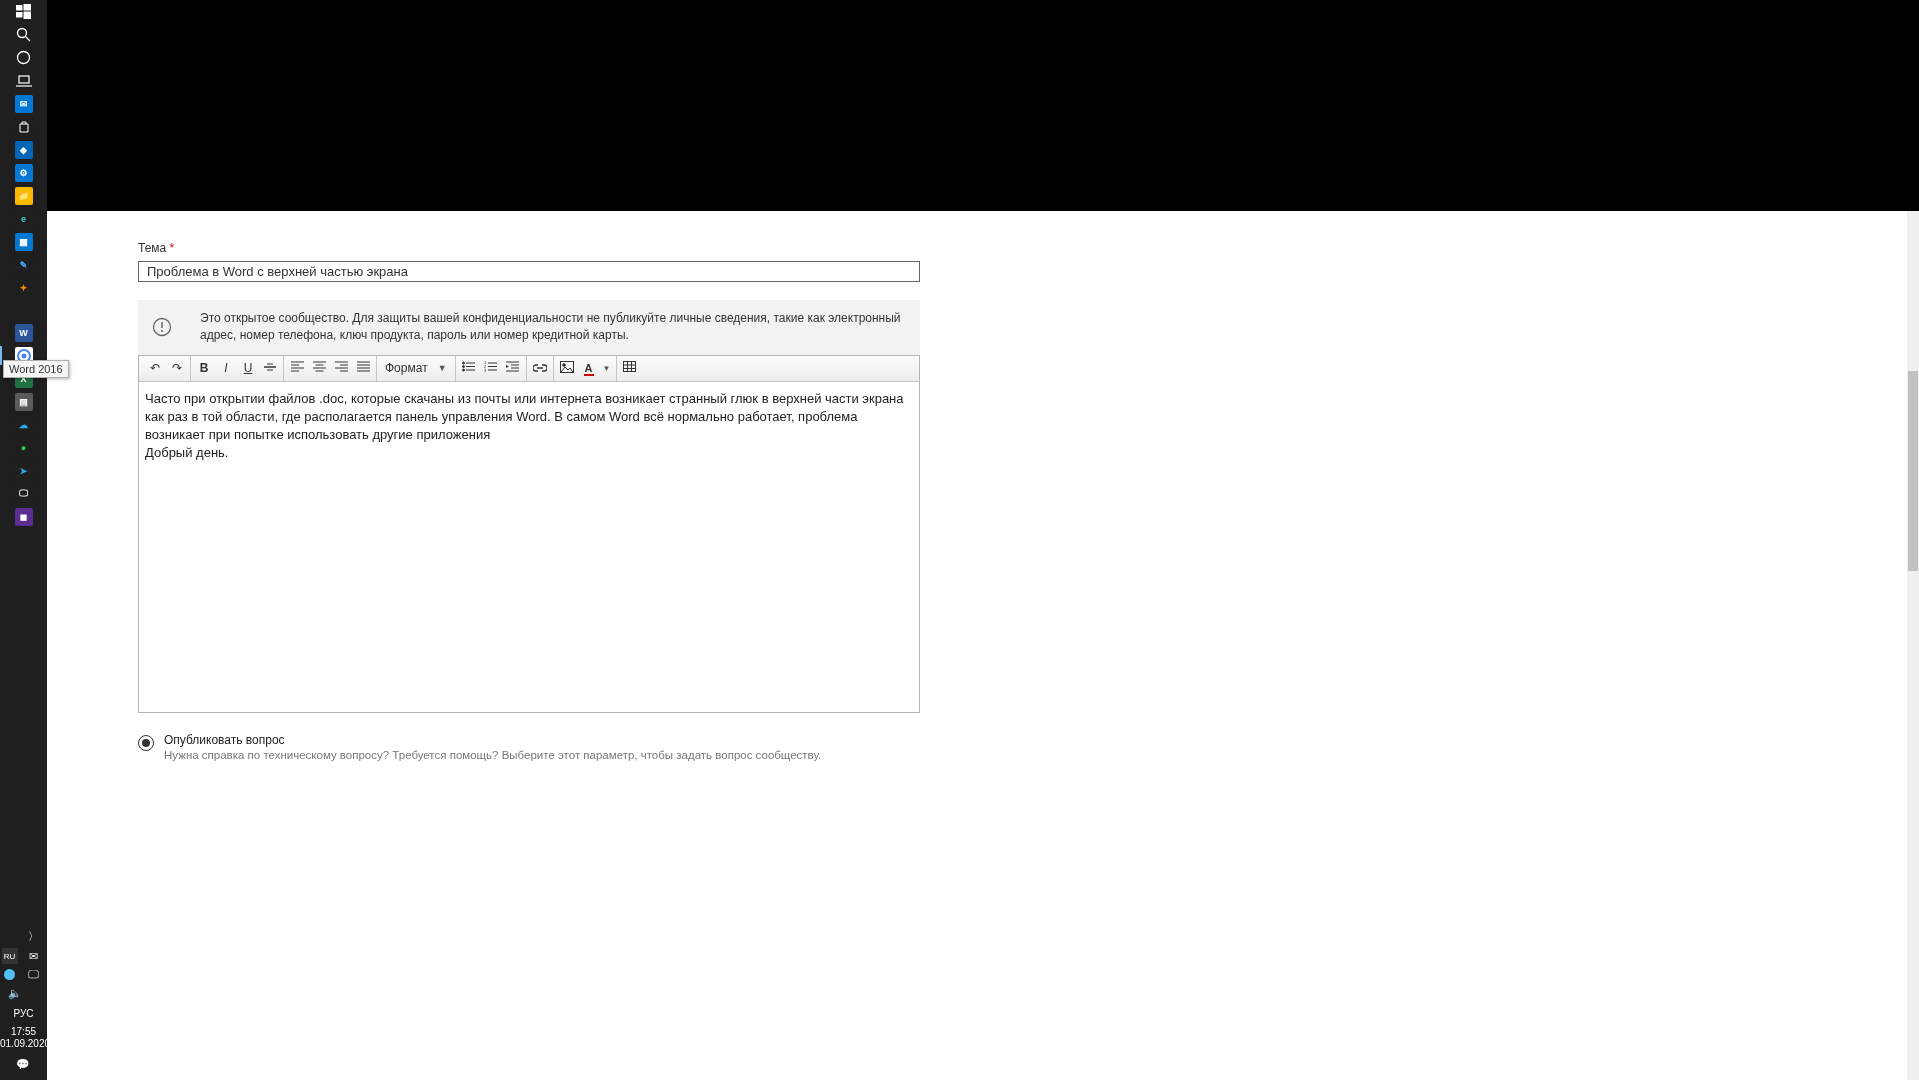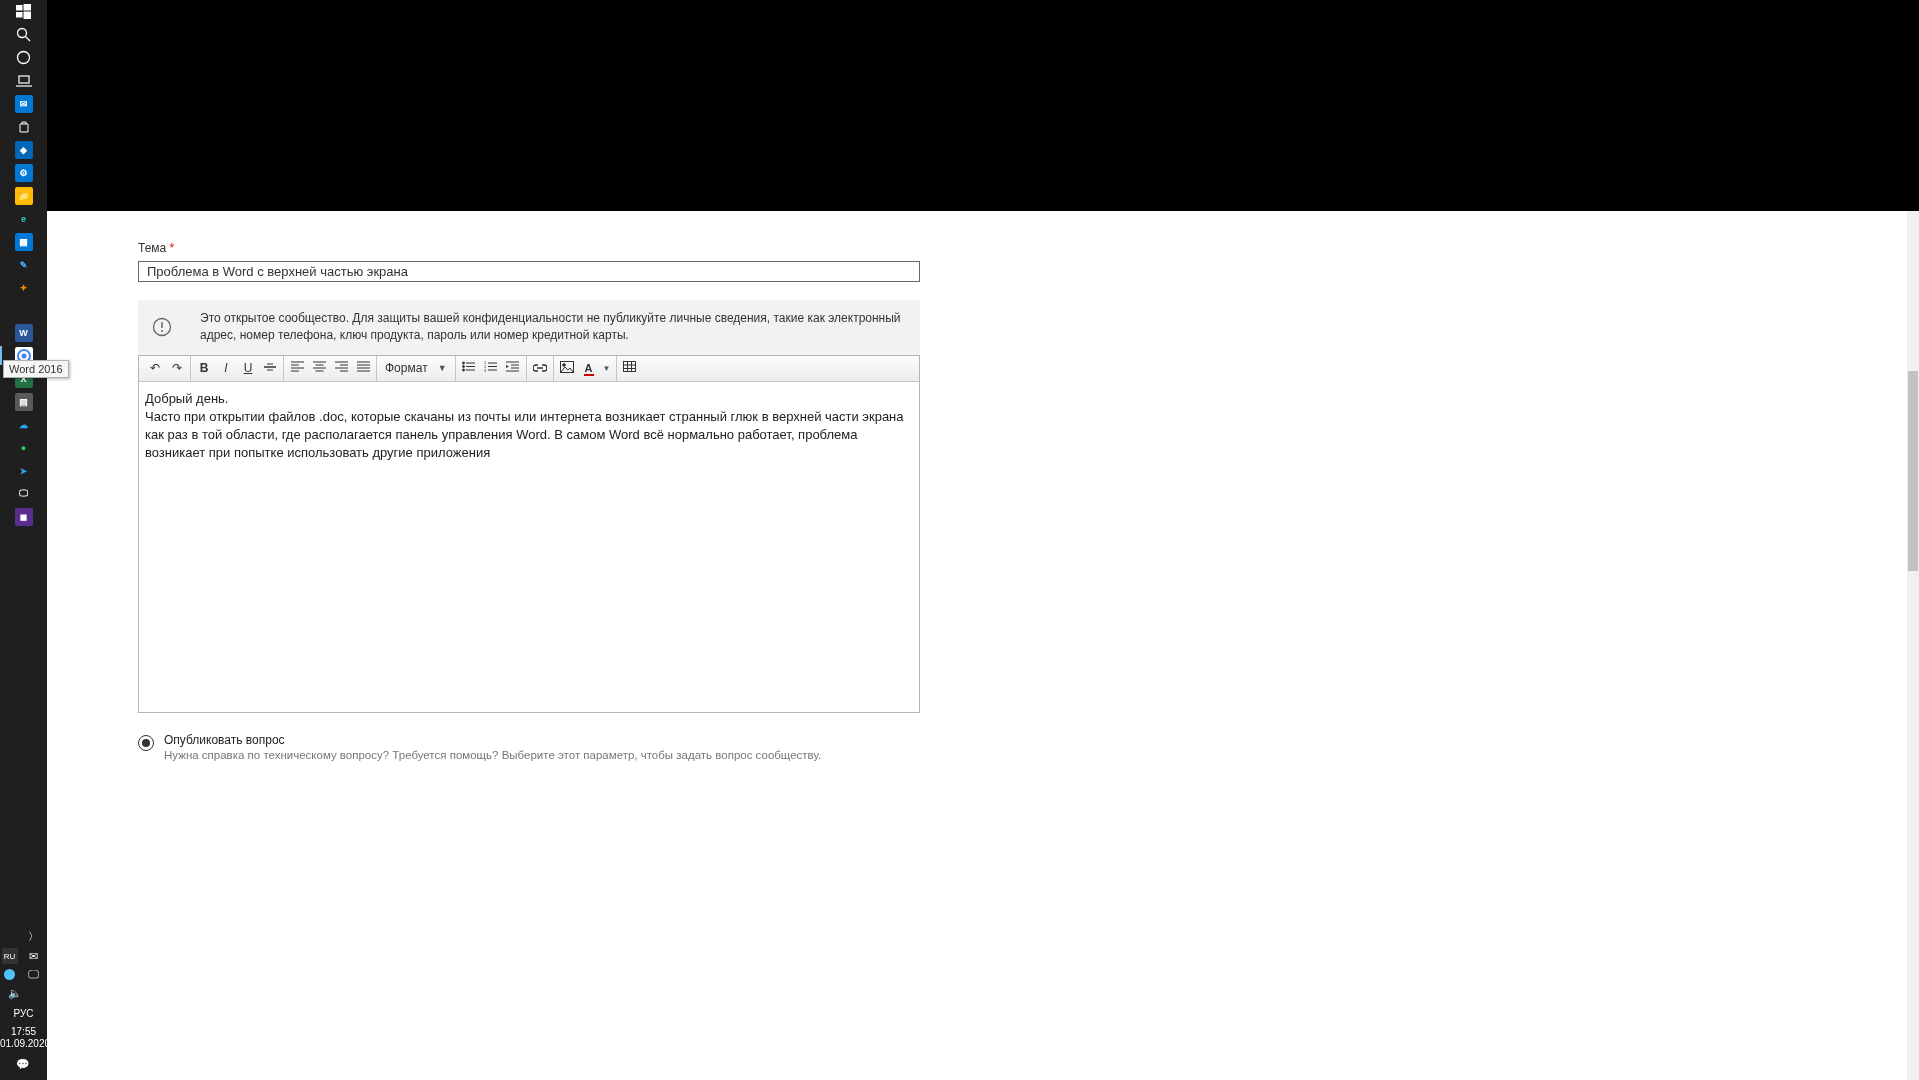--- a/index.html
+++ b/index.html
@@ -360,22 +360,22 @@
                   <rect x="0.5" y="0.5" width="12" height="10"></rect>
                   <line x1="0.5" y1="4" x2="12.5" y2="4"></line>
                   <line x1="0.5" y1="7.5" x2="12.5" y2="7.5"></line>
                   <line x1="4.5" y1="0.5" x2="4.5" y2="10.5"></line>
                   <line x1="8.5" y1="0.5" x2="8.5" y2="10.5"></line>
                 </svg></span>
             </div>
         </div>
       </div>
       <div class="editor-body">
+        <div>Часто при открытии файлов .doc, которые скачаны из почты или интернета возникает странный глюк в верхней части экрана как раз в той области, где располагается панель управления Word. В самом Word всё нормально работает, проблема возникает при попытке использовать другие приложения</div>
         <div>Добрый день.</div>
-        <div>Часто при открытии файлов .doc, которые скачаны из почты или интернета возникает странный глюк в верхней части экрана как раз в той области, где располагается панель управления Word. В самом Word всё нормально работает, проблема возникает при попытке использовать другие приложения</div>
       </div>
     </div>
 
     <div class="options">
       <div class="opt">
         <div class="radio checked"></div>
         <div class="opt-texts">
           <div class="opt-title">Опубликовать вопрос</div>
           <div class="opt-desc">Нужна справка по техническому вопросу? Требуется помощь? Выберите этот параметр, чтобы задать вопрос сообществу.</div>
         </div>

